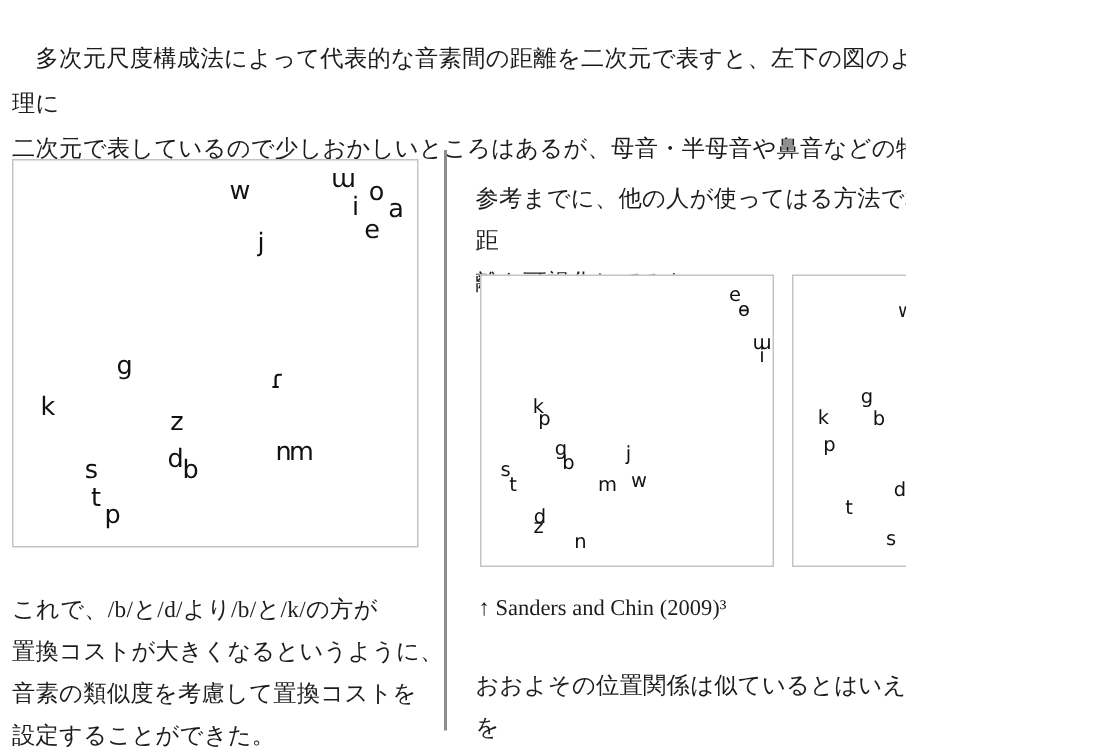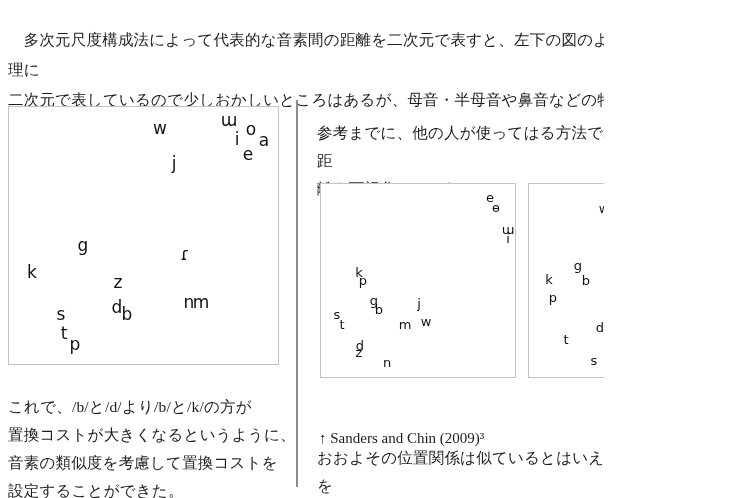--- a/index.html
+++ b/index.html
@@ -86,21 +86,21 @@
     line-height: 1;
   }
   .plot-large .phoneme { font-size: 17px; }
   .plot-small .phoneme { font-size: 13px; }
   .caption {
     position: absolute;
     top: 398px;
     font-size: 15px;
     white-space: nowrap;
   }
-  .caption-sc { left: 319px; margin-top: 32px; }
+  .caption-sc { left: 319px; }
   .caption-yz { left: 537px; }
 </style>
 </head>
 <body>
 
 <div class="page">
 
   <p class="jp-text intro">　多次元尺度構成法によって代表的な音素間の距離を二次元で表すと、左下の図のようになった。無理に
 二次元で表しているので少しおかしいところはあるが、母音・半母音や鼻音などの特徴で何となくまとま
 ってくれているのがわかる。</p>

